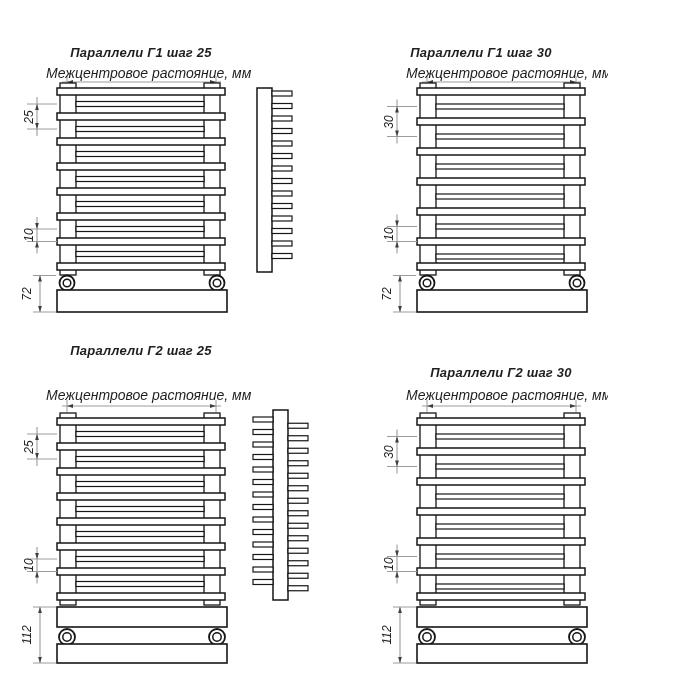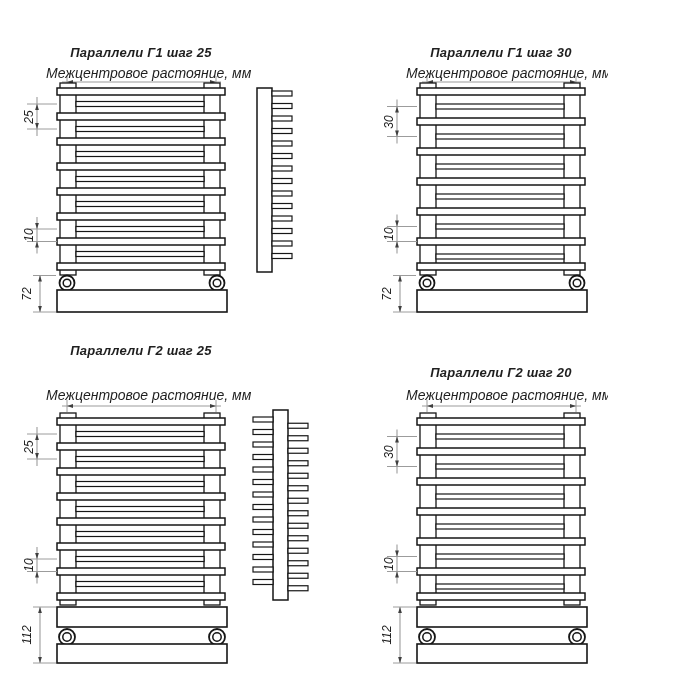--- a/index.html
+++ b/index.html
@@ -283,30 +283,30 @@
         <polygon points="17,211.5 15.1,217.5 18.9,217.5" fill="#3f3f3f"></polygon>
       </g>
     </svg>
 
   <div class="q-title" style="left: 46px; top: 45px;">Параллели Г1 шаг 25</div>
   <div class="q-sub" style="left: 46px; top: 65px;">Межцентровое растояние, мм</div>
   <div class="dim-label" style="left: 9px; top: 109.5px;">25</div>
   <div class="dim-label" style="left: 9px; top: 228.25px;">10</div>
   <div class="dim-label" style="left: 7px; top: 286.75px;">72</div>
 
-  <div class="q-title" style="left: 406px; top: 45px;">Параллели Г1 шаг 30</div>
+  <div class="q-title" style="left: 386px; top: 45px;">Параллели Г1 шаг 30</div>
   <div class="q-sub" style="left: 406px; top: 65px;">Межцентровое растояние, мм</div>
   <div class="dim-label" style="left: 369px; top: 114.5px;">30</div>
   <div class="dim-label" style="left: 369px; top: 227px;">10</div>
   <div class="dim-label" style="left: 367px; top: 286.75px;">72</div>
 
   <div class="q-title" style="left: 46px; top: 343px;">Параллели Г2 шаг 25</div>
   <div class="q-sub" style="left: 46px; top: 387px;">Межцентровое растояние, мм</div>
   <div class="dim-label" style="left: 9px; top: 439.5px;">25</div>
   <div class="dim-label" style="left: 9px; top: 558.25px;">10</div>
   <div class="dim-label" style="left: 7px; top: 628px;">112</div>
 
-  <div class="q-title" style="left: 406px; top: 365px;">Параллели Г2 шаг 20</div>
+  <div class="q-title" style="left: 406px; top: 365px;">Параллели Г2 шаг 30</div>
   <div class="q-sub" style="left: 406px; top: 387px;">Межцентровое растояние, мм</div>
   <div class="dim-label" style="left: 369px; top: 444.5px;">30</div>
   <div class="dim-label" style="left: 369px; top: 557px;">10</div>
   <div class="dim-label" style="left: 367px; top: 628px;">112</div>
 </div>
 
 </body></html>

